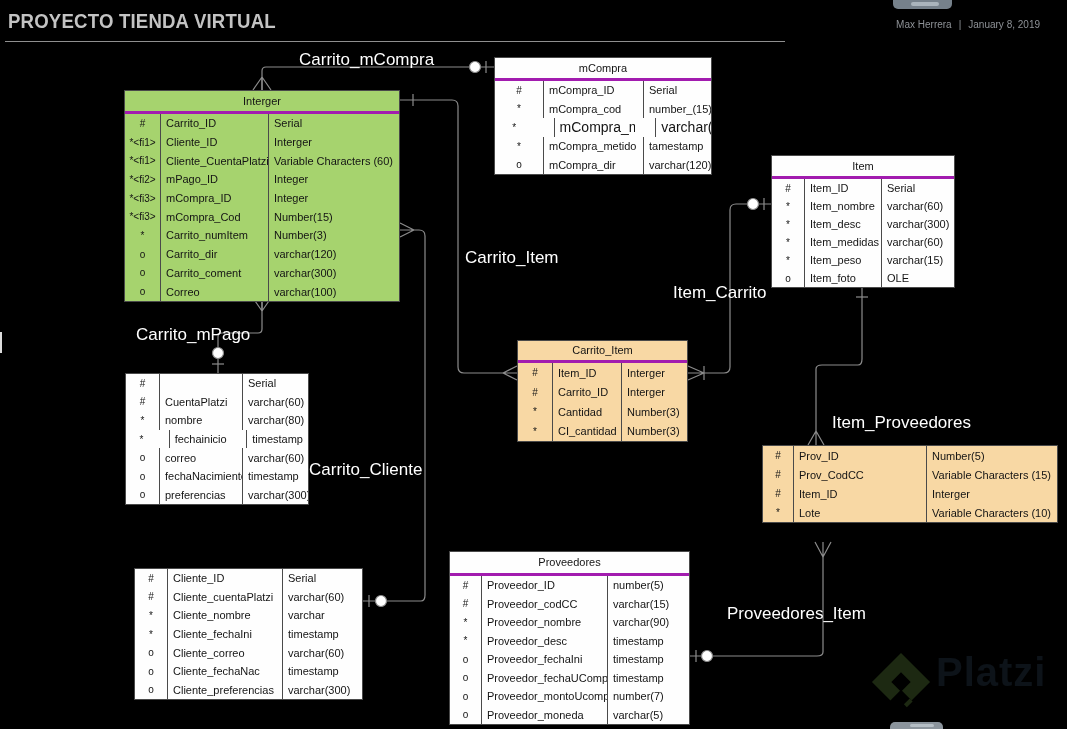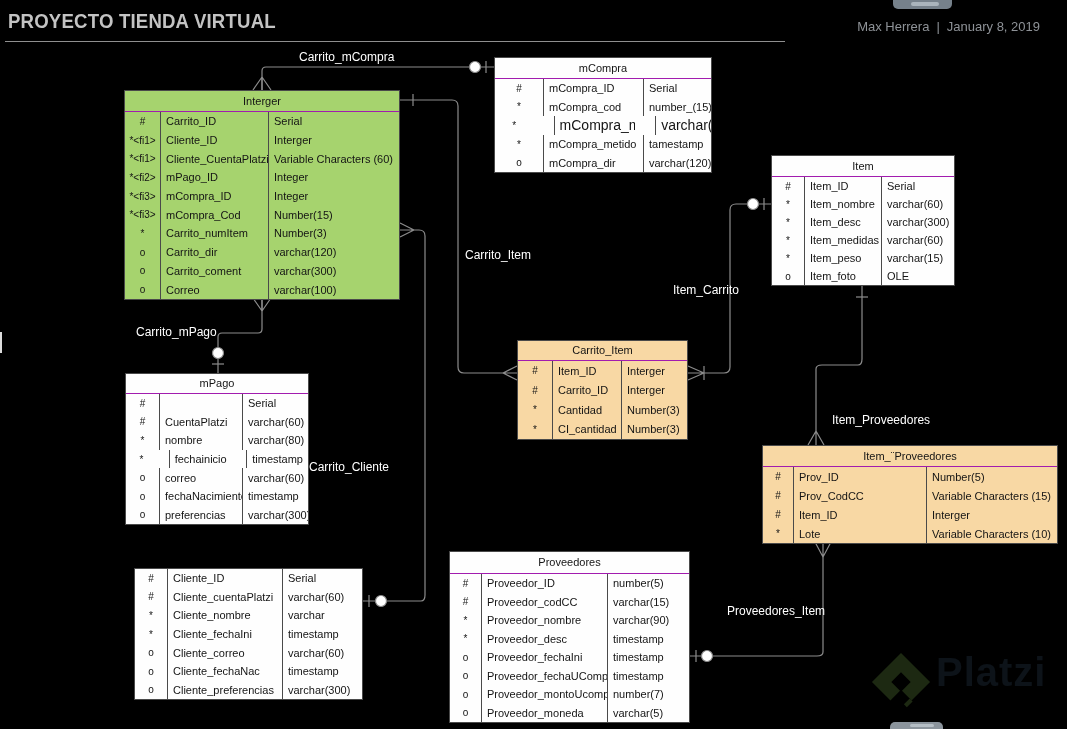--- a/index.html
+++ b/index.html
@@ -4,21 +4,21 @@
 <style>
   html,body{margin:0;padding:0;background:#000;}
   #canvas{position:relative;width:1067px;height:729px;background:#000;overflow:hidden;
           font-family:"Liberation Sans",sans-serif;}
 
   
   #page-title{position:absolute;left:8px;top:10px;font-size:20px;font-weight:700;
               color:#c3c3c3;letter-spacing:.2px;transform:scaleX(.93);transform-origin:left center;
               white-space:nowrap;}
   #title-rule{position:absolute;left:5px;top:41px;width:780px;height:1px;background:#8f8f8f;}
-  #meta{position:absolute;top:19px;right:27px;font-size:13px;color:#8e9297;white-space:nowrap;}
+  #meta{position:absolute;top:19px;right:27px;font-size:10px;color:#8e9297;white-space:nowrap;}
   #meta .sep{padding:0 7px;}
 
   
   .top-widget{position:absolute;left:893px;top:0;width:59px;height:9px;background:#76818b;
               border-radius:0 0 5px 5px;}
   .top-widget .inner{position:absolute;left:18px;top:2px;width:28px;height:4px;background:#aab4bc;border-radius:2px;}
   .bottom-widget{position:absolute;left:890px;top:722px;width:53px;height:7px;background:#8b949c;
               border-radius:5px 5px 0 0;}
   .bottom-widget .inner{position:absolute;left:20px;top:2px;width:24px;height:3px;background:#b5bec5;border-radius:2px;}
   .left-sliver{position:absolute;left:0;top:332px;width:2px;height:21px;background:#dcdcdc;}
@@ -27,29 +27,29 @@
   #lines{position:absolute;left:0;top:0;}
   #lines path,#lines line{stroke:#8c8c8c;stroke-width:1.2;fill:none;}
   #lines circle.dot{fill:#ffffff;stroke:#8c8c8c;stroke-width:1.2;}
 
   
   .entity{position:absolute;border:1px solid #4a4a4a;box-sizing:border-box;color:#141414;
           font-size:11px;}
   .entity.green{background:#a6d36e;}
   .entity.orange{background:#f8d8a4;}
   .entity.white{background:#fefefe;}
-  .entity-title{border-bottom:1px solid #a21caf;text-align:center;white-space:nowrap;overflow:hidden;}
+  .entity-title{border-bottom:3px solid #a21caf;text-align:center;white-space:nowrap;overflow:hidden;}
   .entity-row{display:flex;align-items:stretch;}
   .cell{box-sizing:border-box;display:flex;align-items:center;overflow:hidden;white-space:nowrap;}
   .cell-prefix{justify-content:center;font-size:10px;}
   .cell-name,.cell-type{border-left:1px solid #4a4a4a;padding-left:5px;}
   .entity-row.small .cell-name,.entity-row.small .cell-type{font-size:14px;margin-left:20px;}
 
   
-  .rel-label{position:absolute;color:#ffffff;font-size:12px;white-space:nowrap;}
+  .rel-label{position:absolute;color:#ffffff;font-size:17px;white-space:nowrap;}
 
   
   #platzi{position:absolute;left:870px;top:650px;display:flex;align-items:flex-start;}
   #platzi-text{font-size:40px;font-weight:600;color:#0d1319;letter-spacing:1px;margin-left:4px;}
 </style>
 </head>
 <body>
 
 <div id="canvas">
 
@@ -220,21 +220,20 @@
           <div class="cell cell-name" style="width: 77px;">Item_peso</div>
           <div class="cell cell-type" style="width: 73px;">varchar(15)</div>
         </div>
         <div class="entity-row" style="height: 18px;">
           <div class="cell cell-prefix" style="width: 32px;">o</div>
           <div class="cell cell-name" style="width: 77px;">Item_foto</div>
           <div class="cell cell-type" style="width: 73px;">OLE</div>
         </div>
       </div>
       <div class="entity white" style="left: 125px; top: 373px; width: 184px;">
-        <div class="entity-title" style="height: 19px; line-height: 19px;">mPago</div>
         <div class="entity-row" style="height: 18.6px;">
           <div class="cell cell-prefix" style="width: 33px;">#</div>
           <div class="cell cell-name" style="width: 83px;"></div>
           <div class="cell cell-type" style="width: 66px;">Serial</div>
         </div>
         <div class="entity-row" style="height: 18.6px;">
           <div class="cell cell-prefix" style="width: 33px;">#</div>
           <div class="cell cell-name" style="width: 83px;">CuentaPlatzi</div>
           <div class="cell cell-type" style="width: 66px;">varchar(60)</div>
         </div>
@@ -281,21 +280,20 @@
           <div class="cell cell-name" style="width: 69px;">Cantidad</div>
           <div class="cell cell-type" style="width: 66px;">Number(3)</div>
         </div>
         <div class="entity-row" style="height: 19.5px;">
           <div class="cell cell-prefix" style="width: 34px;">*</div>
           <div class="cell cell-name" style="width: 69px;">CI_cantidad</div>
           <div class="cell cell-type" style="width: 66px;">Number(3)</div>
         </div>
       </div>
       <div class="entity orange" style="left: 762px; top: 445px; width: 296px;">
-        <div class="entity-title" style="height: 20px; line-height: 20px;">Item_¨Proveedores</div>
         <div class="entity-row" style="height: 19px;">
           <div class="cell cell-prefix" style="width: 30px;">#</div>
           <div class="cell cell-name" style="width: 133px;">Prov_ID</div>
           <div class="cell cell-type" style="width: 131px;">Number(5)</div>
         </div>
         <div class="entity-row" style="height: 19px;">
           <div class="cell cell-prefix" style="width: 30px;">#</div>
           <div class="cell cell-name" style="width: 133px;">Prov_CodCC</div>
           <div class="cell cell-type" style="width: 131px;">Variable Characters (15)</div>
         </div>

